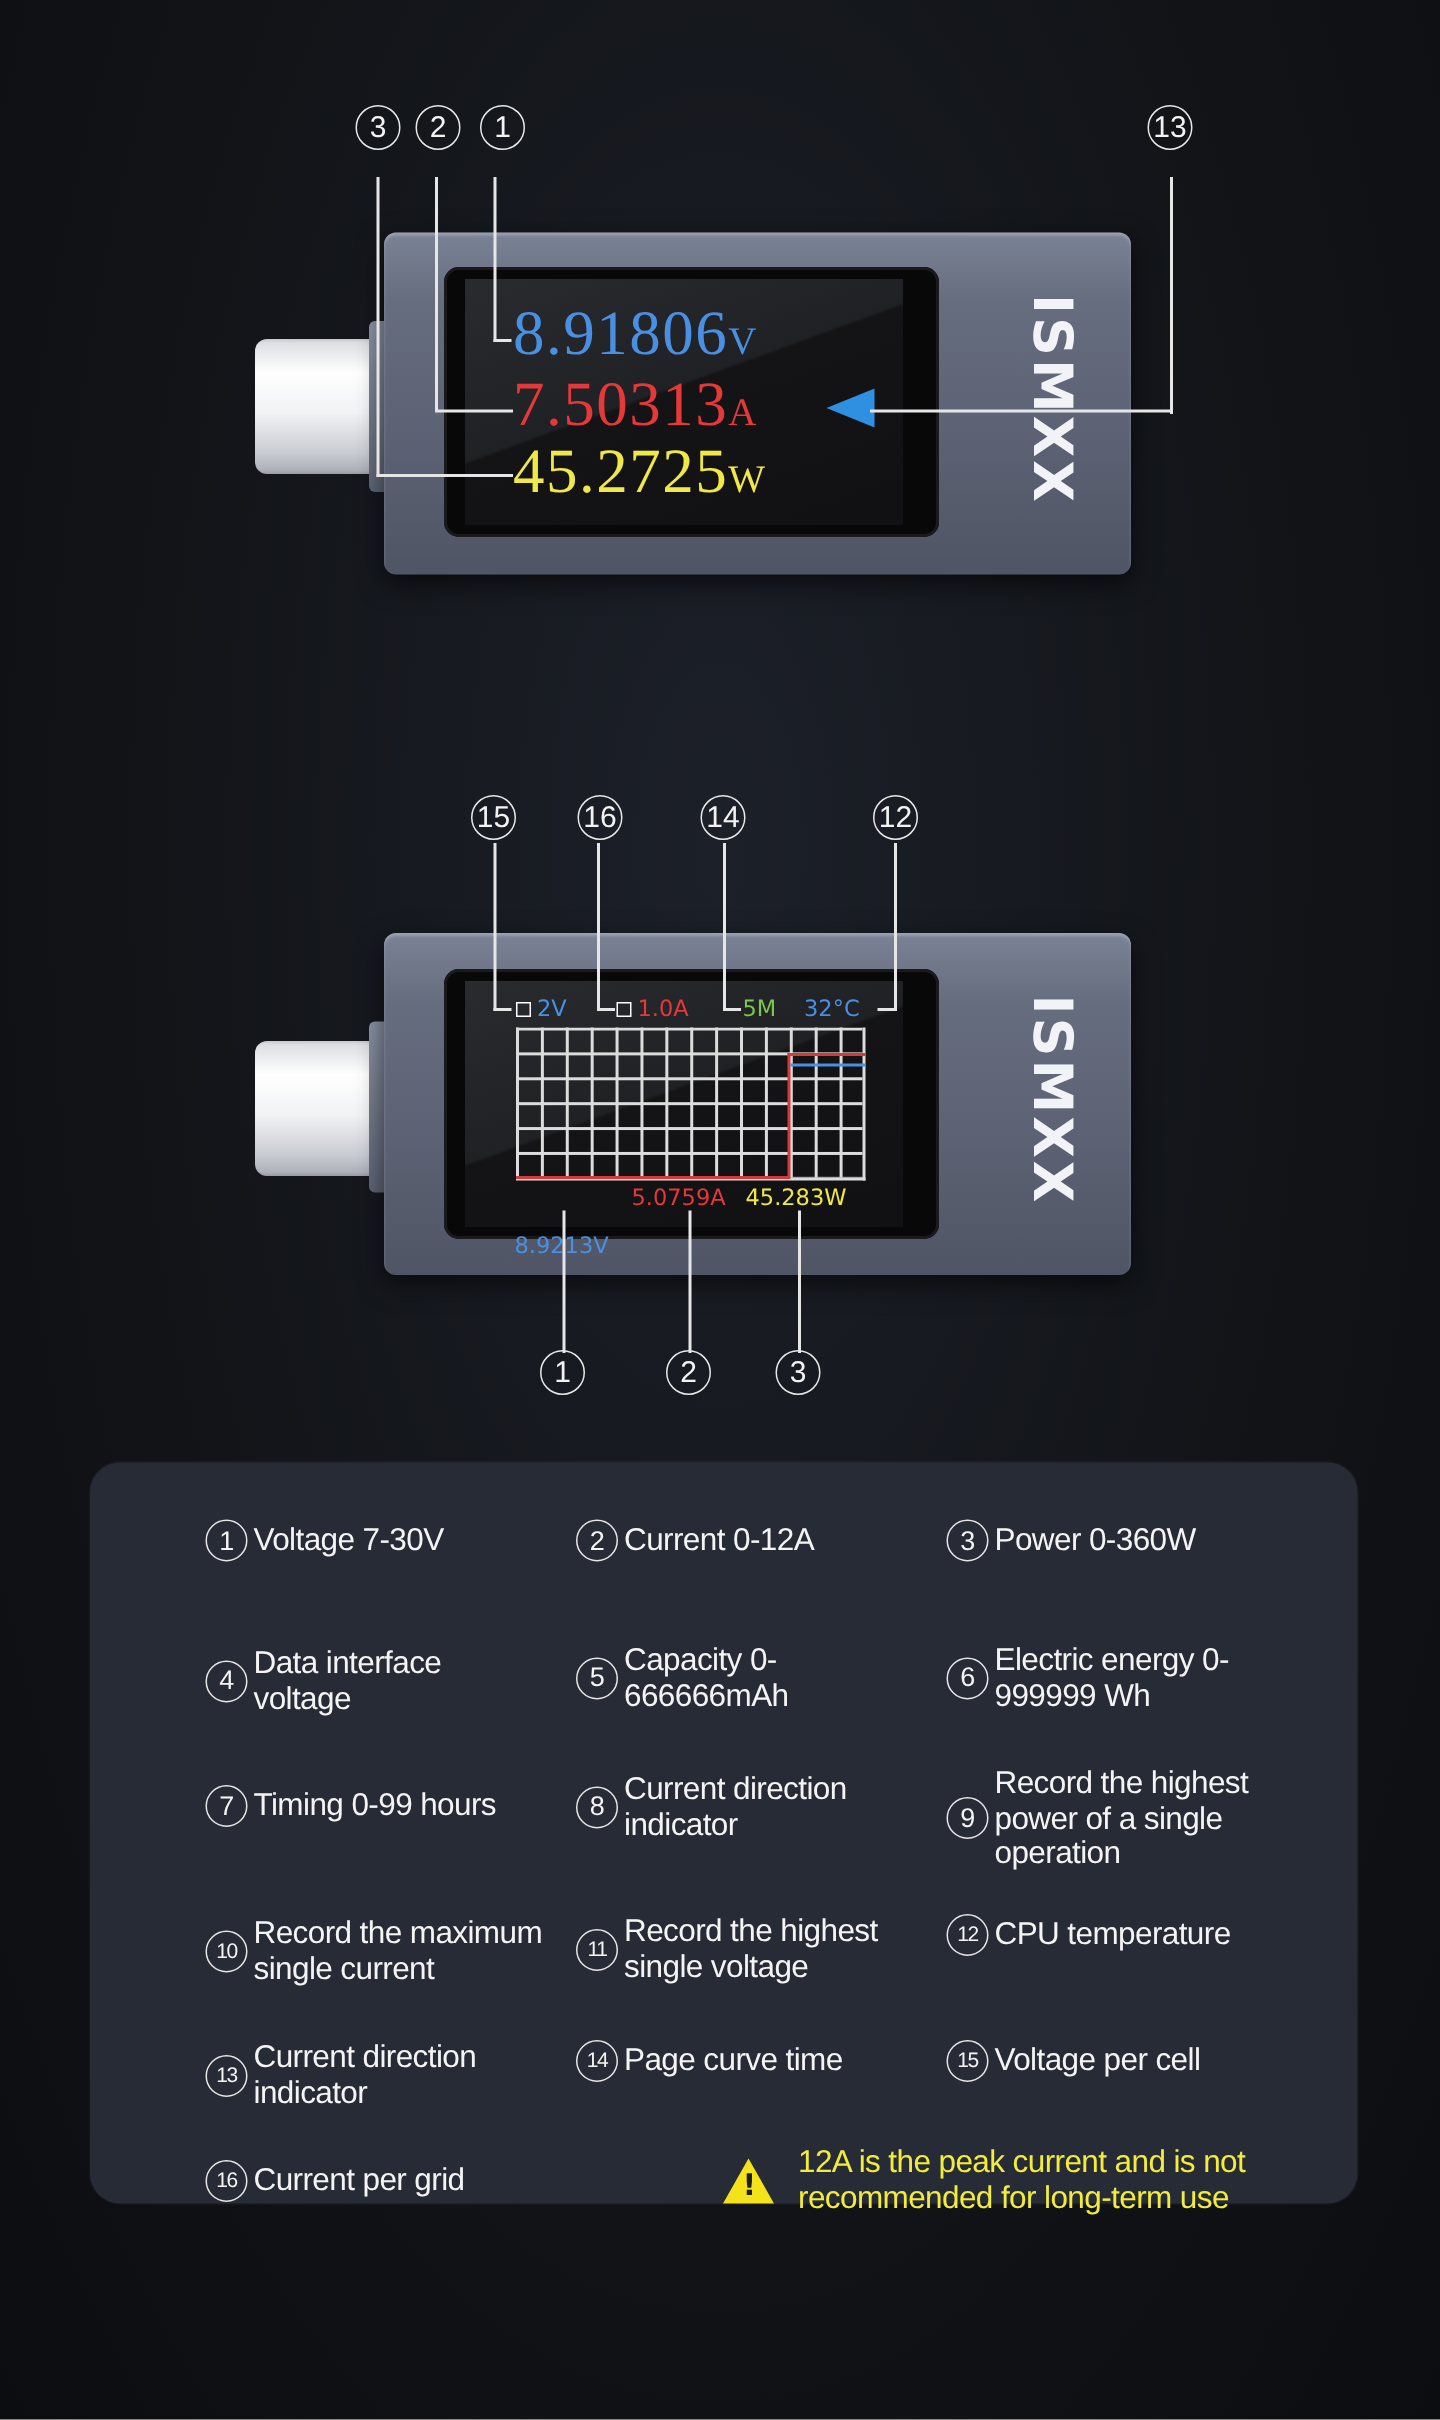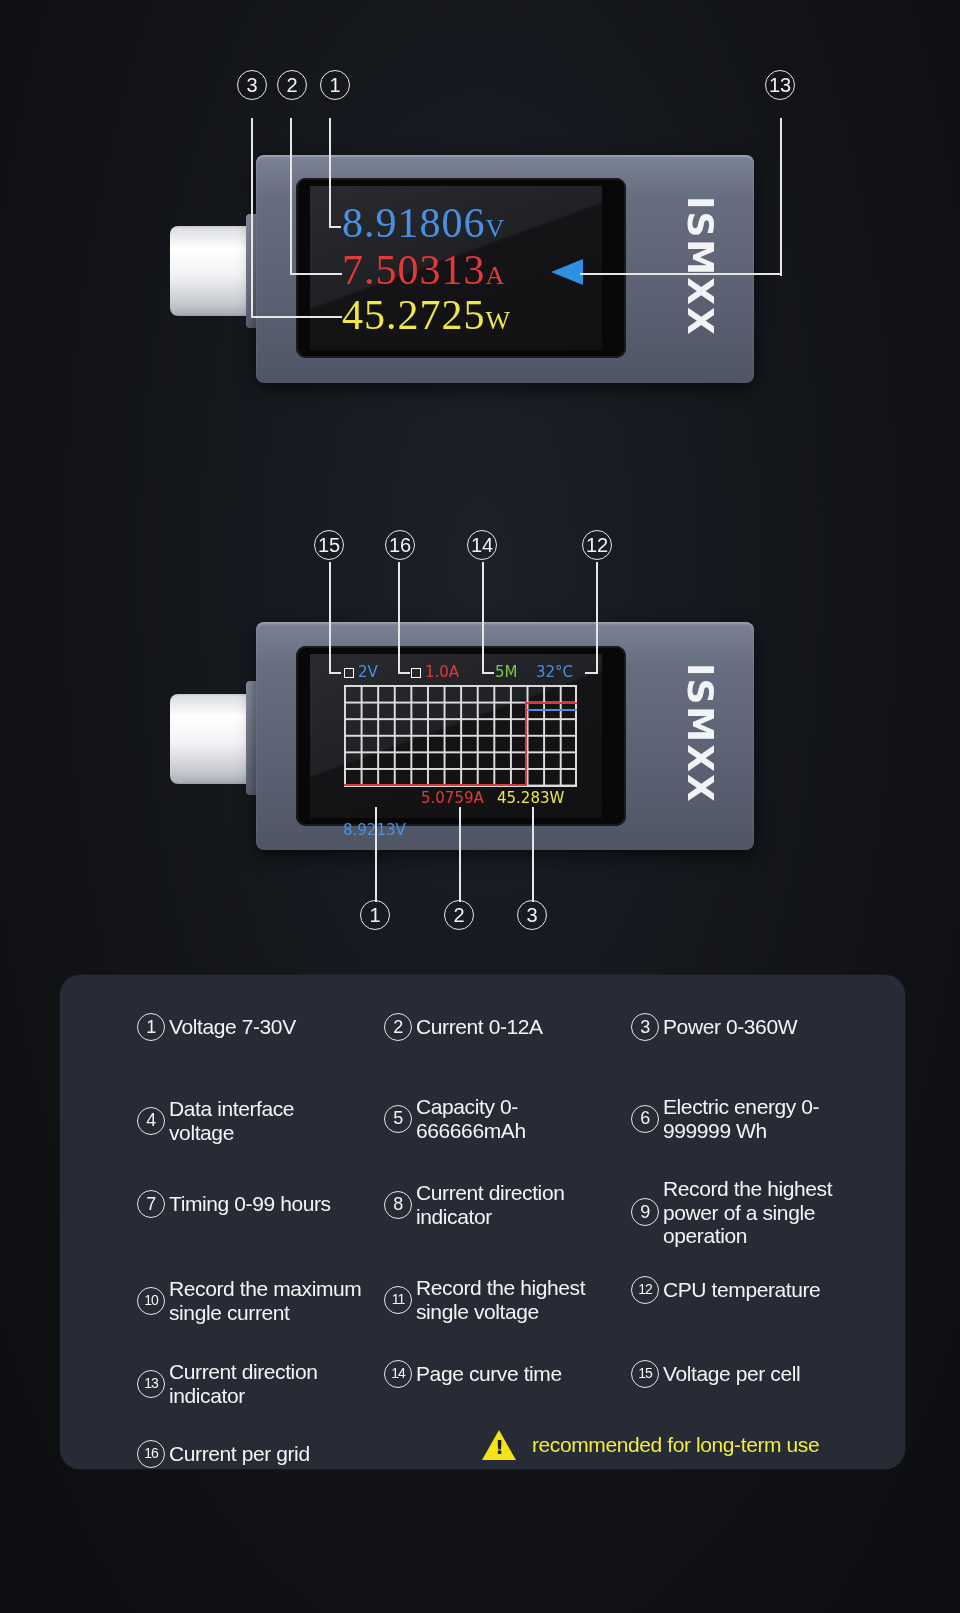--- a/index.html
+++ b/index.html
@@ -300,18 +300,19 @@
 </div>
 
 <div class="feat" style="left:137px;top:1440px;width:230px;">
   <span class="num small">16</span>
     <span>Current per grid</span>
 </div>
 
 <div class="warn" style="left:482px;top:1430px;">
   <span class="warn-icon"></span>
   <div>
+    <div>12A is the peak current and is not</div>
     <div>recommended for long-term use</div>
   </div>
 </div>
 
 <div class="reminder">
 </div>
 
 </body></html>

